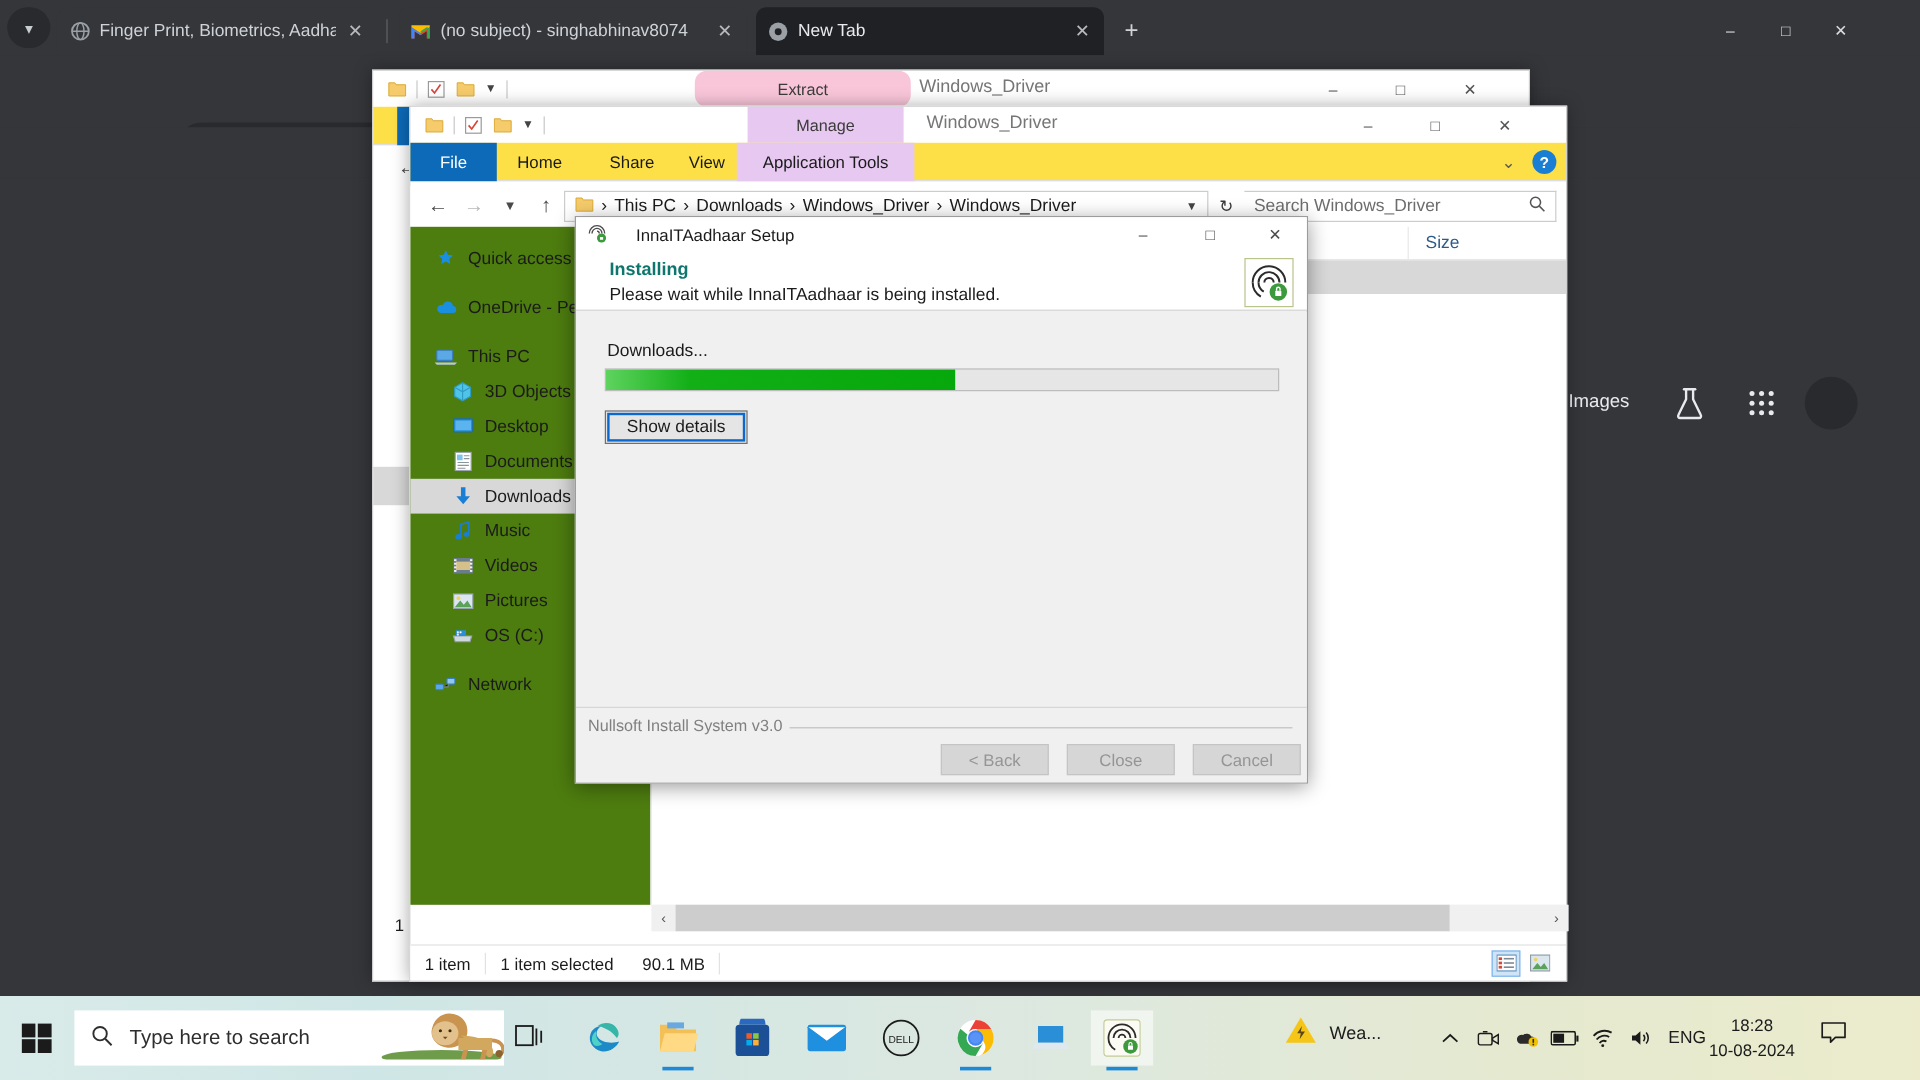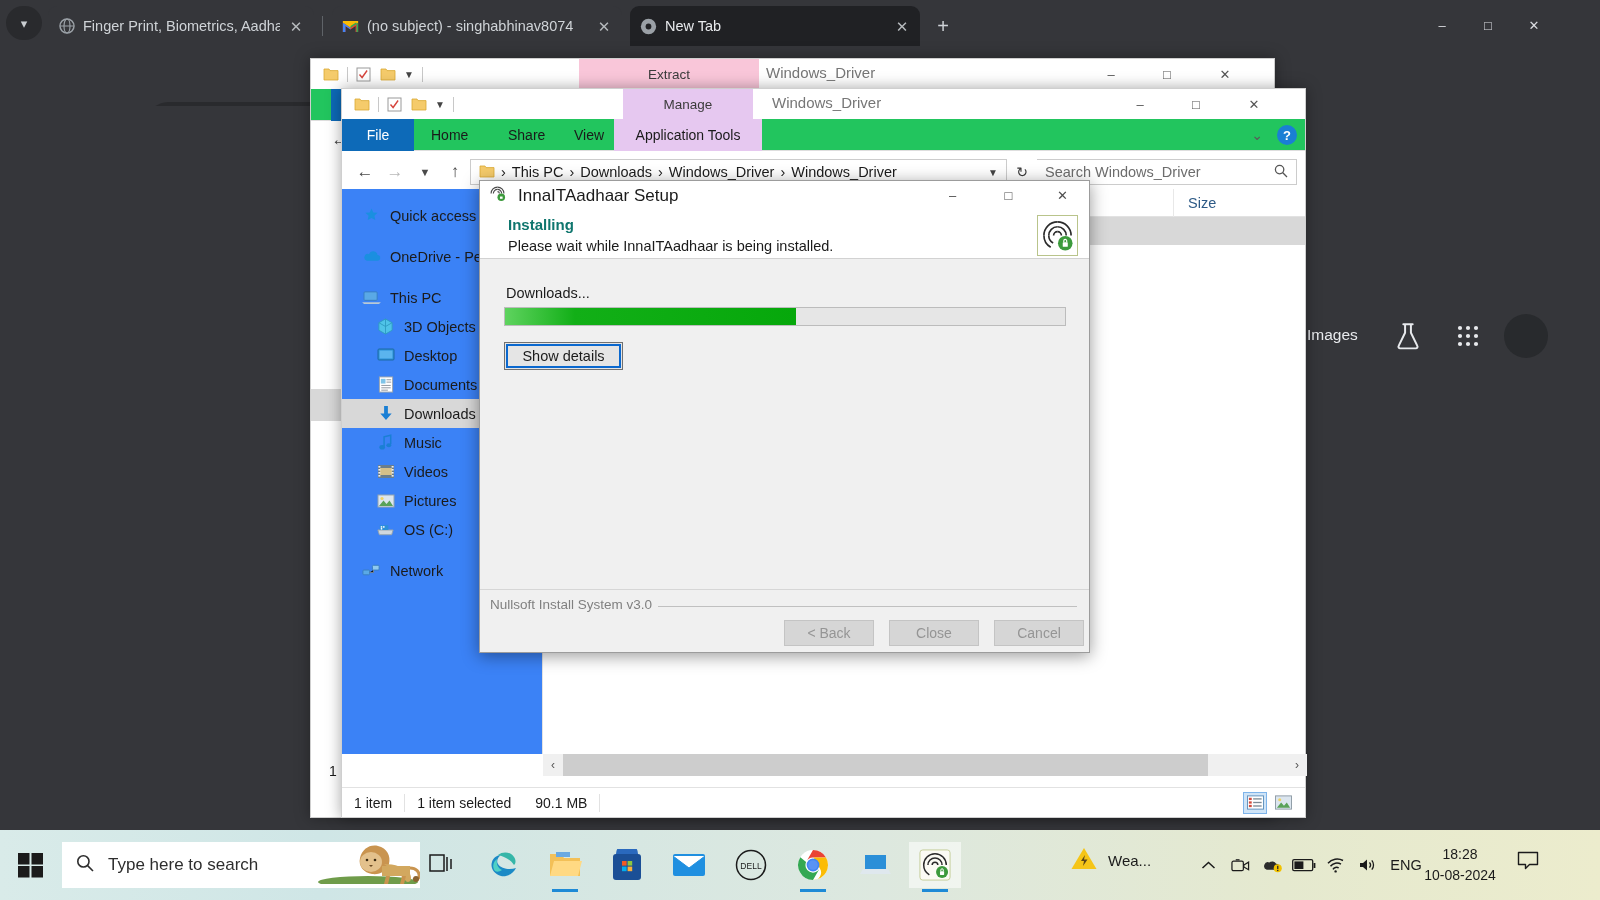--- a/index.html
+++ b/index.html
@@ -60,43 +60,43 @@
   .exp-front { left:341px; top:88px; width:965px; height:730px; }
 
   .qat { position:absolute; left:0; top:0; height:30px; display:flex; align-items:center; padding-left:12px; gap:8px; }
   .qat .f-ic { width:16px; height:14px; }
   .qat .bar { width:1px; height:15px; background:#c8c8c8; }
   .exp-title { position:absolute; top:5px; font-size:15px; color:#767676; }
   .ribtab {
     position:absolute; top:0; height:30px; display:flex; align-items:center; justify-content:center;
     font-size:13.5px; color:#3b3b3b;
   }
-  .ribtab.extract { background:#f9c6d9; }
+  .ribtab.extract { background:#f9c6d9;border-radius:10px; }
   .ribtab.manage { background:#e6c8f0; }
   .exp-wbtn { position:absolute; top:0; width:46px; height:30px; display:flex; align-items:center; justify-content:center;
               color:#555; font-size:13px; }
 
-  .ribbon { position:absolute; left:0; height:32px; width:100%; background:#22c55e; border-bottom:1px solid #dedede; }
+  .ribbon { position:absolute; left:0; height:32px; width:100%; background:#fde047; border-bottom:1px solid #dedede; }
   .rtab { position:absolute; height:32px; display:flex; align-items:center; justify-content:center; font-size:14px; color:#1a1a1a; padding:0 14px; }
   .rtab.file { background:#0d6ab8; color:#fff; font-weight:normal; }
   .rtab.apptools { background:#e6c8f0; }
   .ribbon-right { position:absolute; right:8px; top:0; height:32px; display:flex; align-items:center; gap:14px; }
   .help-circle { width:20px; height:20px; border-radius:50%; background:#1a7fd4; color:#fff; font-size:13px;
                  display:flex; align-items:center; justify-content:center; font-weight:bold; }
 
   .addrbar { position:absolute; left:0; height:34px; width:100%; background:#fff; display:flex; align-items:center; }
   .addr-nav { width:30px; height:30px; display:flex; align-items:center; justify-content:center; color:#4a4a4a; font-size:17px; }
   .addr-nav.dim { color:#b8b8b8; }
   .crumbbox { flex:1 1 auto; height:26px; border:1px solid #cccccc; display:flex; align-items:center; gap:6px; padding:0 8px;
               font-size:14.5px; color:#1b1b1b; background:#fff; }
   .searchbox { width:260px; height:26px; border:1px solid #cccccc; border-left:none; display:flex; align-items:center;
                justify-content:space-between; padding:0 8px; font-size:14.5px; color:#6d6d6d; background:#fff; }
 
   .exp-body { position:absolute; left:0; width:100%; background:#fff; display:flex; }
-  .nav-pane { width:200px; background:#3b82f6; padding-top:12px; }
+  .nav-pane { width:200px; background:#4d7c0f; padding-top:12px; }
   .nav-item { height:29px; display:flex; align-items:center; gap:9px; font-size:14.5px; color:#1b1b1b; padding-left:20px; }
   .nav-item.indent { padding-left:34px; }
   .nav-item.sel { background:#d8d8d8; }
   .nav-item .ic { width:19px; height:19px; flex:0 0 19px; display:flex; align-items:center; justify-content:center; }
   .nav-gap { height:12px; }
 
   .list-pane { flex:1 1 auto; position:relative; border-left:1px solid #e2e2e2; }
   .col-head { height:28px; display:flex; align-items:center; border-bottom:1px solid #e2e2e2; font-size:14.5px; color:#2d5a86; }
   .col { padding-left:14px; border-left:1px solid #e8e8e8; height:28px; display:flex; align-items:center; }
   .file-row { height:28px; display:flex; align-items:center; background:#d8d8d8; font-size:14.5px; color:#4a4a4a; }
@@ -113,21 +113,21 @@
   .viewbtns { position:absolute; right:10px; display:flex; gap:4px; align-items:center; }
   .vbtn { width:24px; height:22px; display:flex; align-items:center; justify-content:center; }
   .vbtn.on { background:#cfe4f7; border:1px solid #7eb4ea; }
 
   
   .installer {
     position:absolute; left:479px; top:180px; width:611px; height:473px;
     background:#f0f0f0; border:1px solid #9c9c9c; box-shadow:0 3px 16px rgba(0,0,0,0.4);
   }
   .ins-title { position:absolute; left:0; top:0; width:100%; height:29px; background:#fff;
-               display:flex; align-items:center; padding-left:9px; gap:12px; font-size:17px; color:#1b1b1b; }
+               display:flex; align-items:center; padding-left:9px; gap:24px; font-size:14px; color:#1b1b1b; }
   .ins-wbtn { position:absolute; top:0; width:45px; height:29px; display:flex; align-items:center; justify-content:center;
               color:#4d4d4d; font-size:13px; }
   .ins-head { position:absolute; left:0; top:29px; width:100%; height:49px; background:#fff; border-bottom:1px solid #d2d2d2; }
   .ins-head-title { position:absolute; left:28px; top:6px; font-size:15px; font-weight:bold; color:#0f766e; }
   .ins-head-sub { position:absolute; left:28px; top:28px; font-size:14.5px; color:#1b1b1b; }
   .ins-logo { position:absolute; right:11px; top:5px; width:41px; height:41px; border:1px solid #b9c48b; background:#fff;
               display:flex; align-items:center; justify-content:center; }
   .ins-body { position:absolute; left:0; top:79px; width:100%; bottom:63px; background:#f0f0f0; }
   .ins-status { position:absolute; left:26px; top:25px; font-size:14.5px; color:#1b1b1b; }
   .progress { position:absolute; left:24px; top:47px; width:562px; height:19px; background:#e6e6e6; border:1px solid #bcbcbc; }

